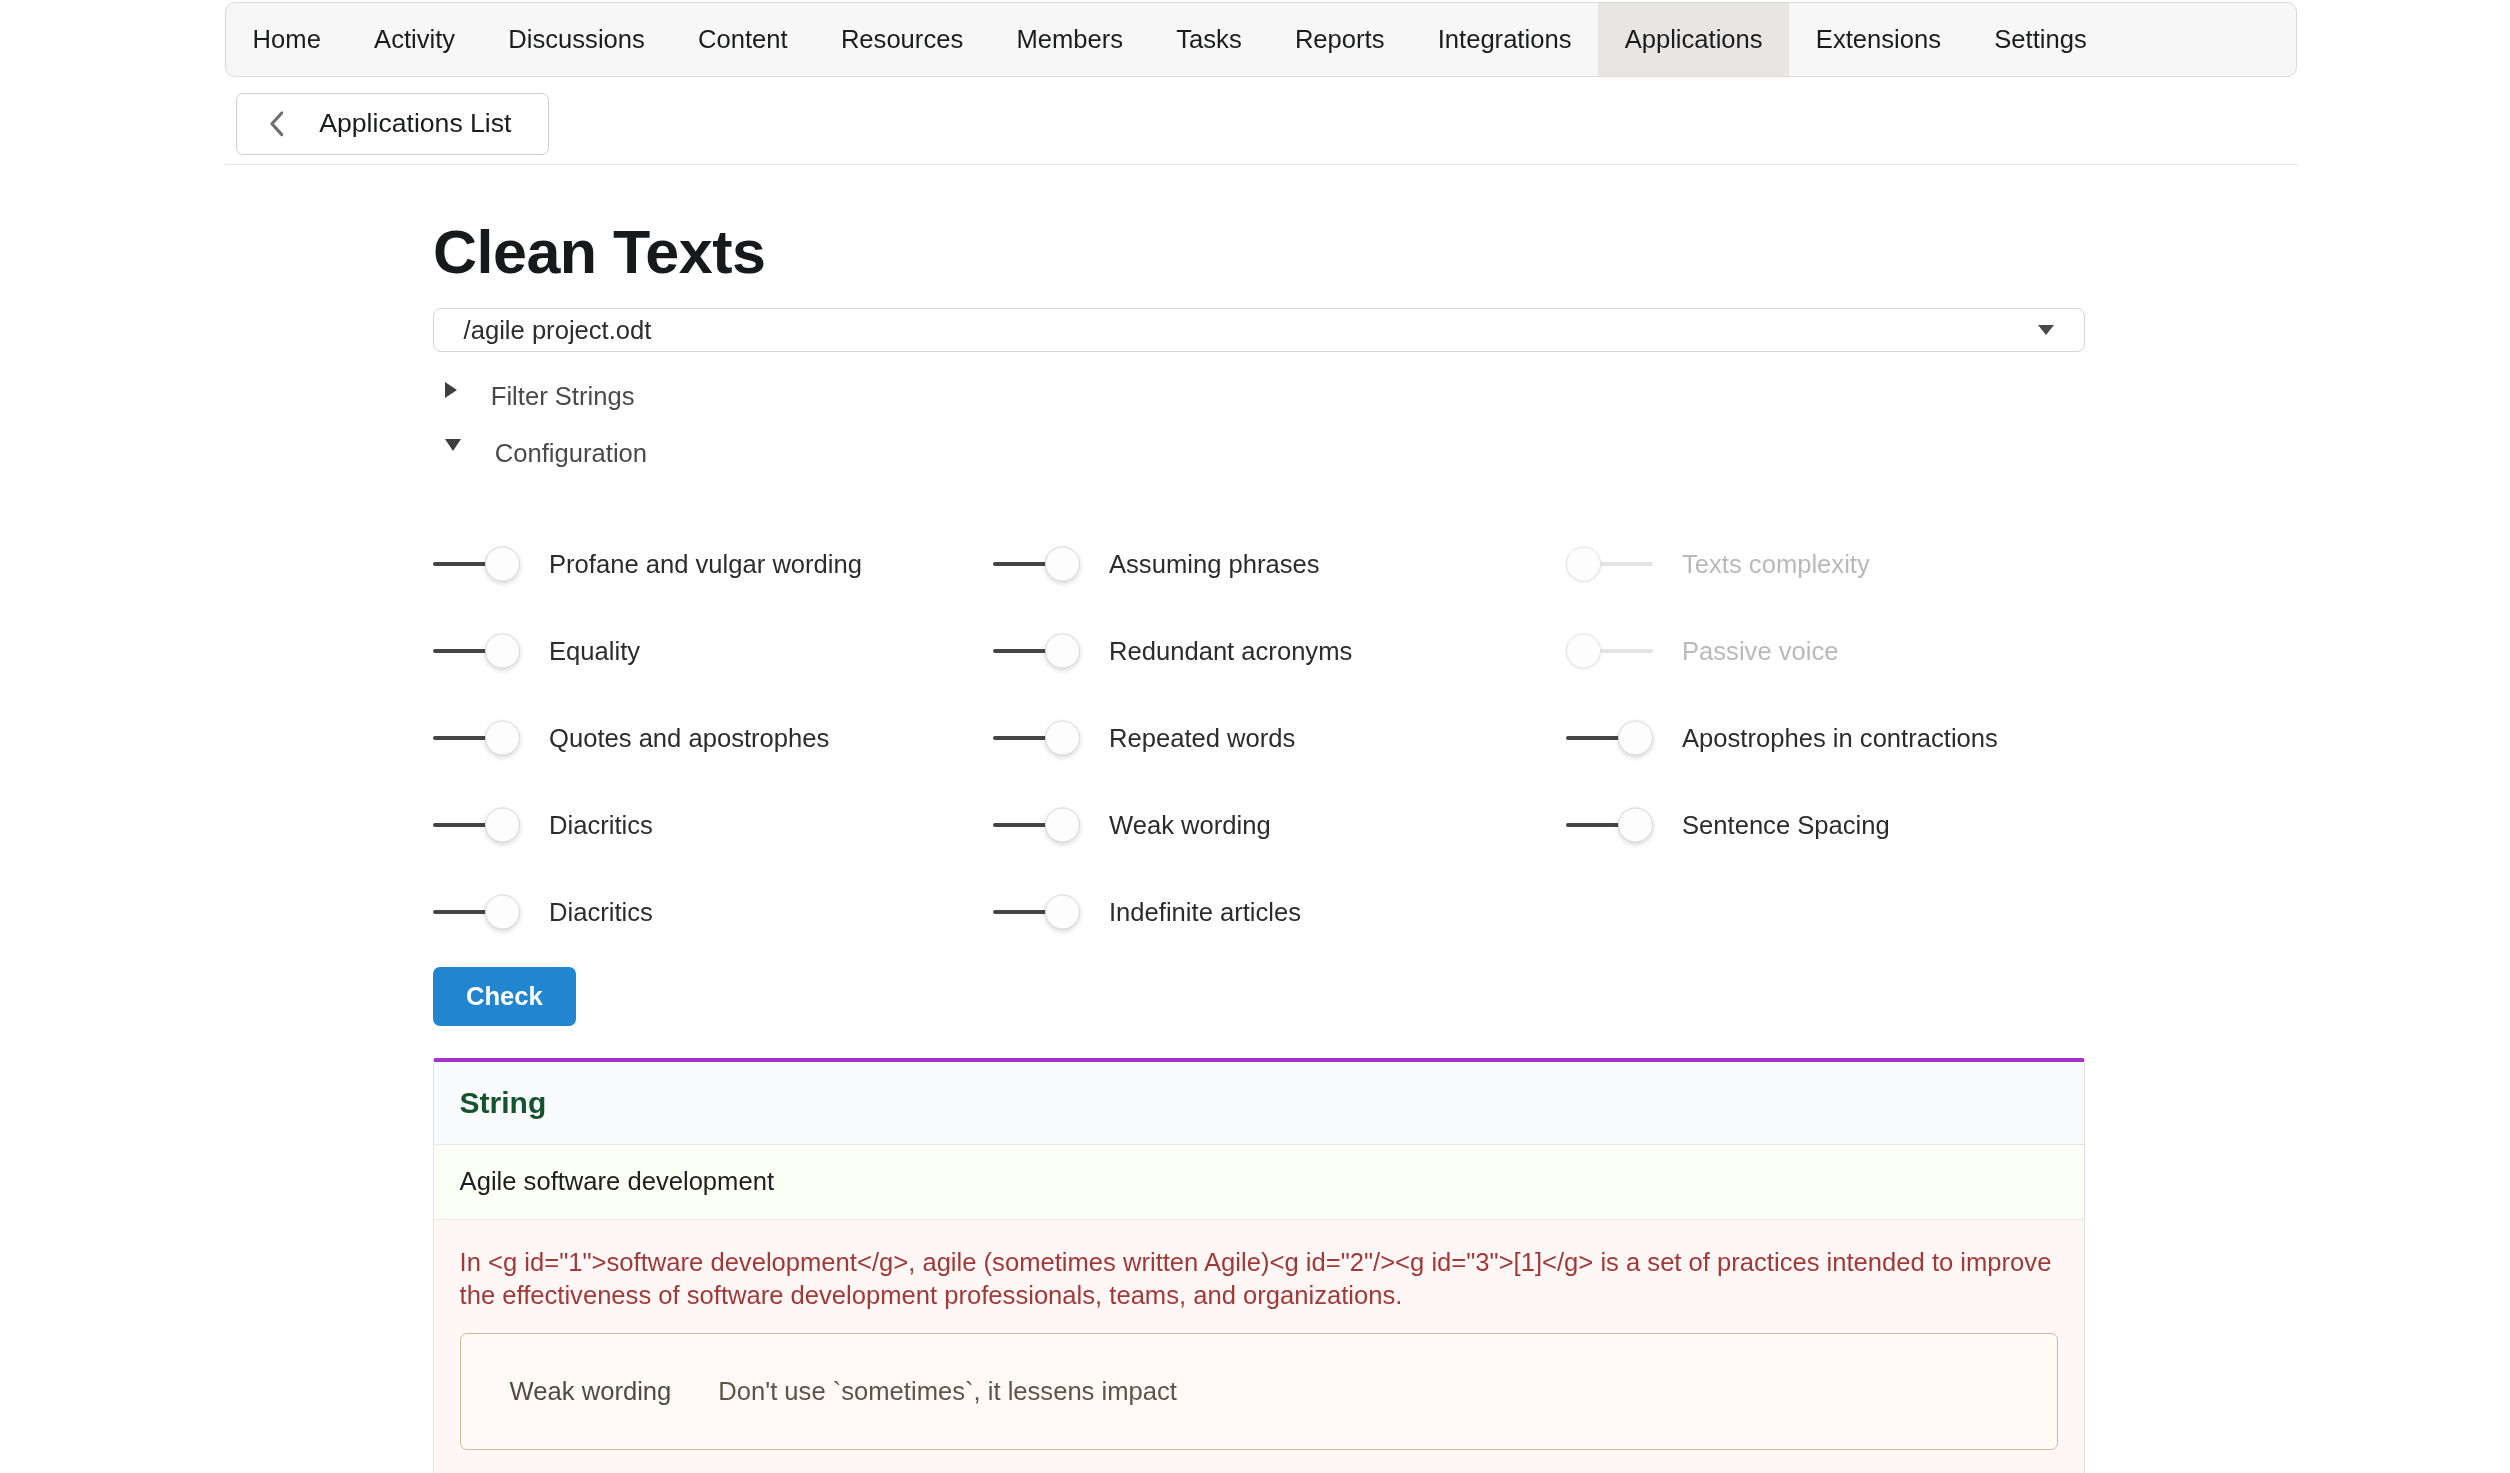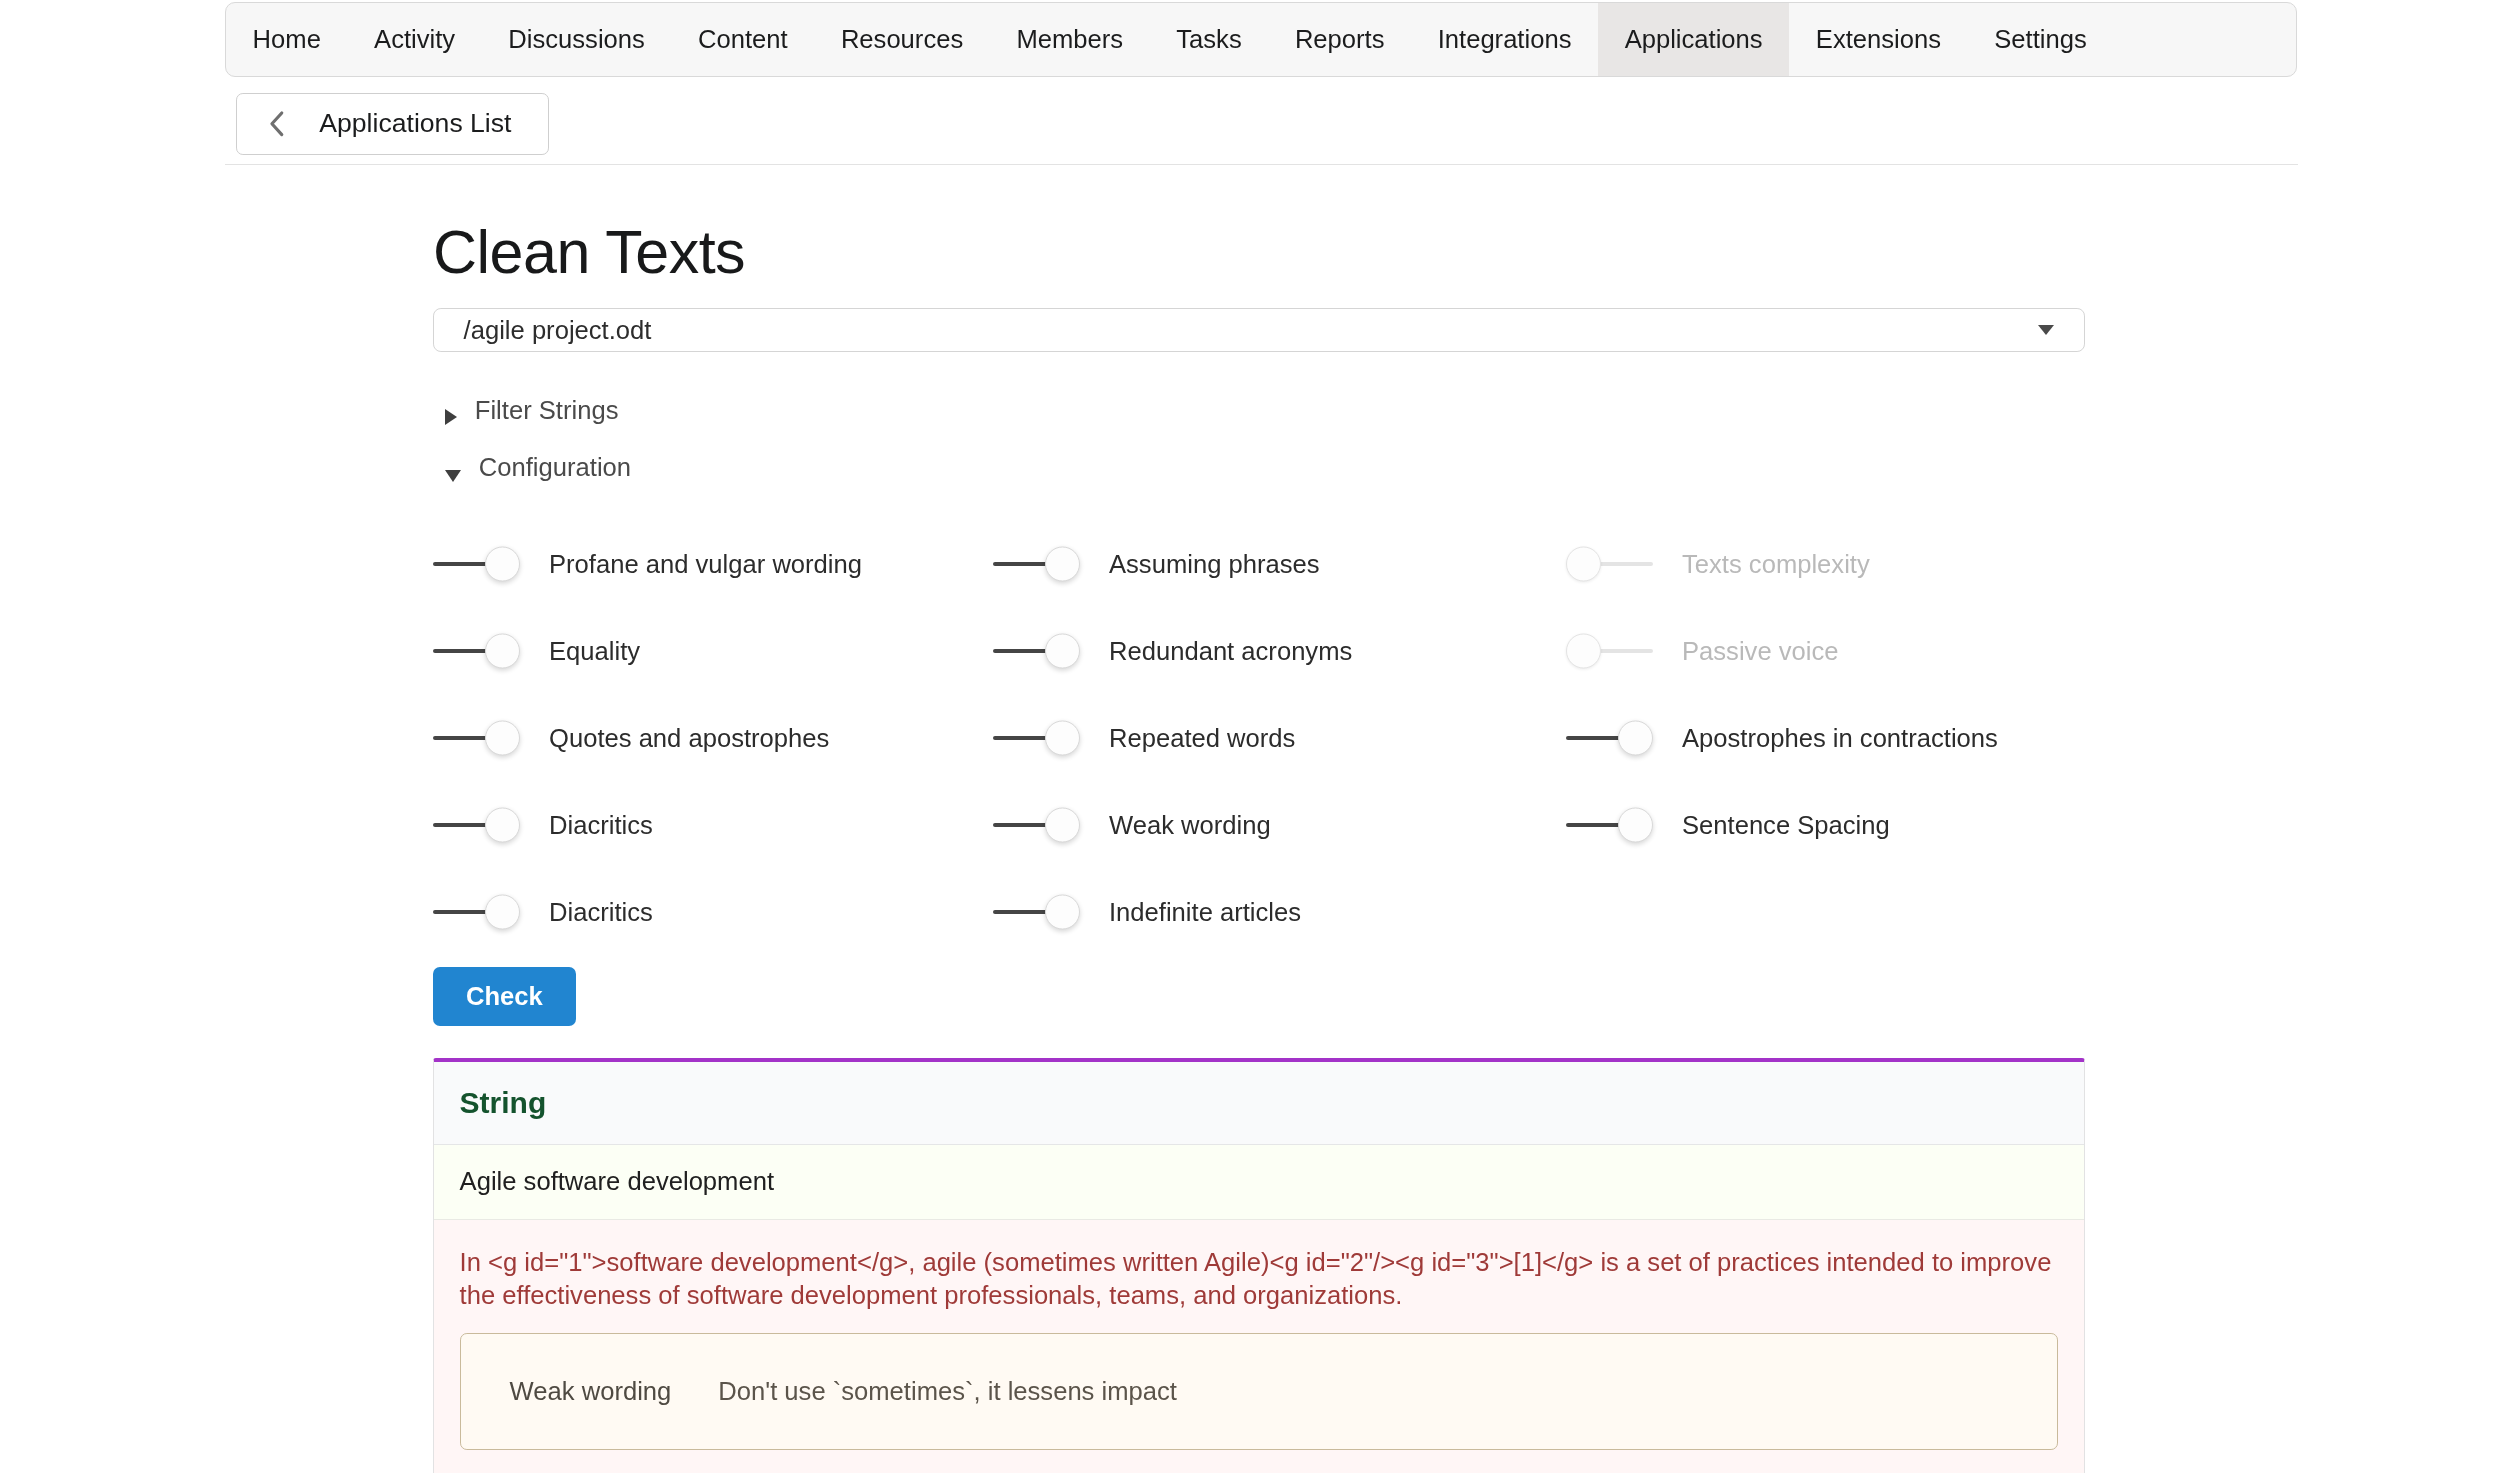--- a/index.html
+++ b/index.html
@@ -15,30 +15,30 @@
 
   
   .backrow { margin: 15.8px 0 0 236px; }
   .back-btn { display: inline-flex; align-items: center; gap: 33px; height: 62px;
     padding: 0 37px 0 29.6px; background: #fff; border: 1px solid #cfcfcf; border-radius: 6.9px;
     font-size: 26.6px; color: #1b1c1d; cursor: pointer; font-family: inherit; }
   .divider { margin: 8.9px 0 0 225px; width: 2073px; border-top: 1px solid #e3e3e3; }
 
   
   .content { margin-left: 433px; width: 1652px; }
-  h1.page-title { margin-top: 55px; font-size: 61px; line-height: 65px; font-weight: 400;
+  h1.page-title { margin-top: 55px; font-size: 61px; line-height: 65px; font-weight: 700;
     color: #18191a; letter-spacing: -0.5px; }
 
   .select { margin-top: 23.6px; height: 44px; border: 1px solid #d5d5d5; border-radius: 7.9px;
     background: #fff; display: flex; align-items: center; justify-content: space-between;
     padding: 0 29.6px; font-size: 25.6px; color: #2d2d2d; cursor: pointer; }
   .caret { width: 0; height: 0; border-left: 8.9px solid transparent;
     border-right: 8.9px solid transparent; border-top: 10.8px solid #4a4a4a; }
 
-  .section-row { display: flex; align-items: flex-end; gap: 18px; height: 43px;
+  .section-row { display: flex; align-items: flex-start; gap: 34px; height: 43px;
     padding-left: 11.8px; cursor: pointer; }
   .section-row.first { margin-top: 29.6px; }
   .section-row.cfg { margin-top: 13.8px; }
   .section-label { font-size: 25.6px; color: #4a4a4a; }
   .tri-right { width: 0; height: 0; border-top: 8.9px solid transparent;
     border-bottom: 8.9px solid transparent; border-left: 12.8px solid #3f3f3f; }
   .tri-down { width: 0; height: 0; border-left: 8.9px solid transparent;
     border-right: 8.9px solid transparent; border-top: 12.8px solid #3f3f3f; }
 
   

